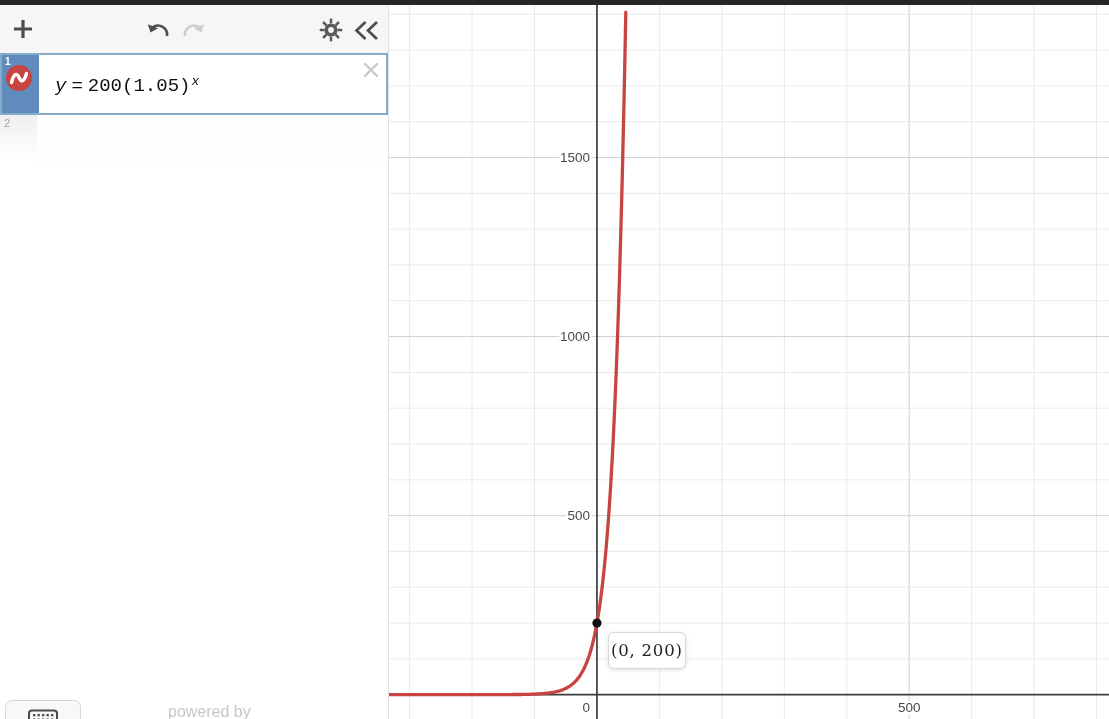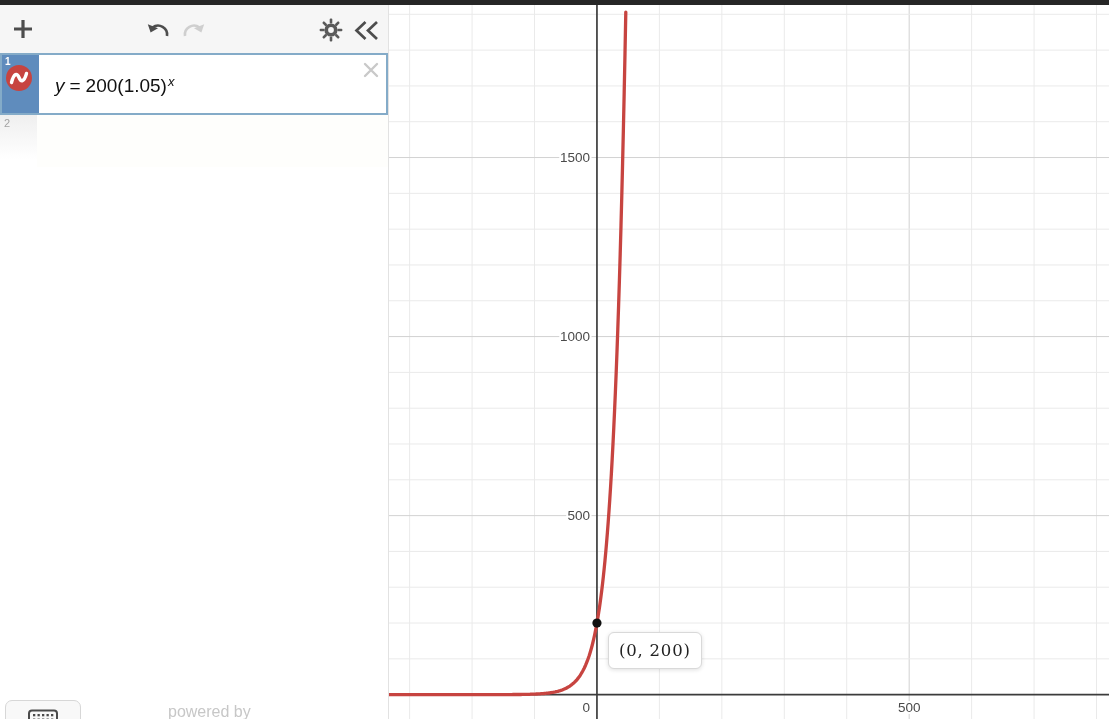--- a/index.html
+++ b/index.html
@@ -22,21 +22,21 @@
   .tb-collapse{left:353px;top:14px;}
   .exp-row1{
     position:relative;height:62px;box-sizing:border-box;
     border:2px solid #84abc8;background:#fff;display:flex;
   }
   .gutter1{width:37px;background:#5f8cbd;position:relative;flex:none;}
   .row-num1{position:absolute;left:3px;top:1px;color:#fff;font-size:10px;font-weight:bold;}
   .exp-icon{position:absolute;left:3px;top:9px;cursor:pointer;line-height:0;background:none;border:none;padding:0;}
   .exp-content{flex:1;position:relative;background:#fff;}
   .formula{
-    position:absolute;left:16px;top:19px;font-family:Liberation Sans, sans-serif;
+    position:absolute;left:16px;top:19px;font-family:Liberation Mono, monospace;
     font-size:19px;color:#111;white-space:nowrap;
   }
   .formula .mi{font-style:italic;}
   .formula .eq{margin:0 5px;}
   .formula sup{font-size:13px;font-style:italic;vertical-align:6px;margin-left:1px;}
   .close-x{position:absolute;right:5px;top:5px;background:none;border:none;padding:0;cursor:pointer;line-height:0;}
   .exp-row2{position:relative;height:52px;display:flex;}
   .gutter2{width:37px;flex:none;background:linear-gradient(#efefef, #ffffff 85%);position:relative;}
   .row-num2{position:absolute;left:4px;top:2px;color:#a3a3a3;font-size:11px;}
   .row2-content{flex:1;background:#fefefc;}
@@ -47,21 +47,21 @@
   }
   .kbd-btn svg{margin-top:5px;}
   .powered-by{
     position:absolute;left:168px;top:698px;font-size:16px;color:#c7c7c7;cursor:pointer;
   }
   
   .graph{position:absolute;left:389px;top:5px;width:720px;height:714px;background:#fff;}
   .graph svg{display:block;}
   .point-tooltip{
     position:absolute;background:#fff;border:1px solid #d9d9d9;border-radius:6px;
-    padding:8px 10px;font-family:"DejaVu Serif",serif;font-size:16.5px;color:#222;
+    padding:8px 2px;font-family:"DejaVu Serif",serif;font-size:16.5px;color:#222;
     letter-spacing:0.8px;box-shadow:0 1px 4px rgba(0,0,0,0.13);white-space:nowrap;
   }
 </style>
 </head>
 <body>
 
 <div class="topbar"></div>
 
 <div class="panel">
   <div class="toolbar">

